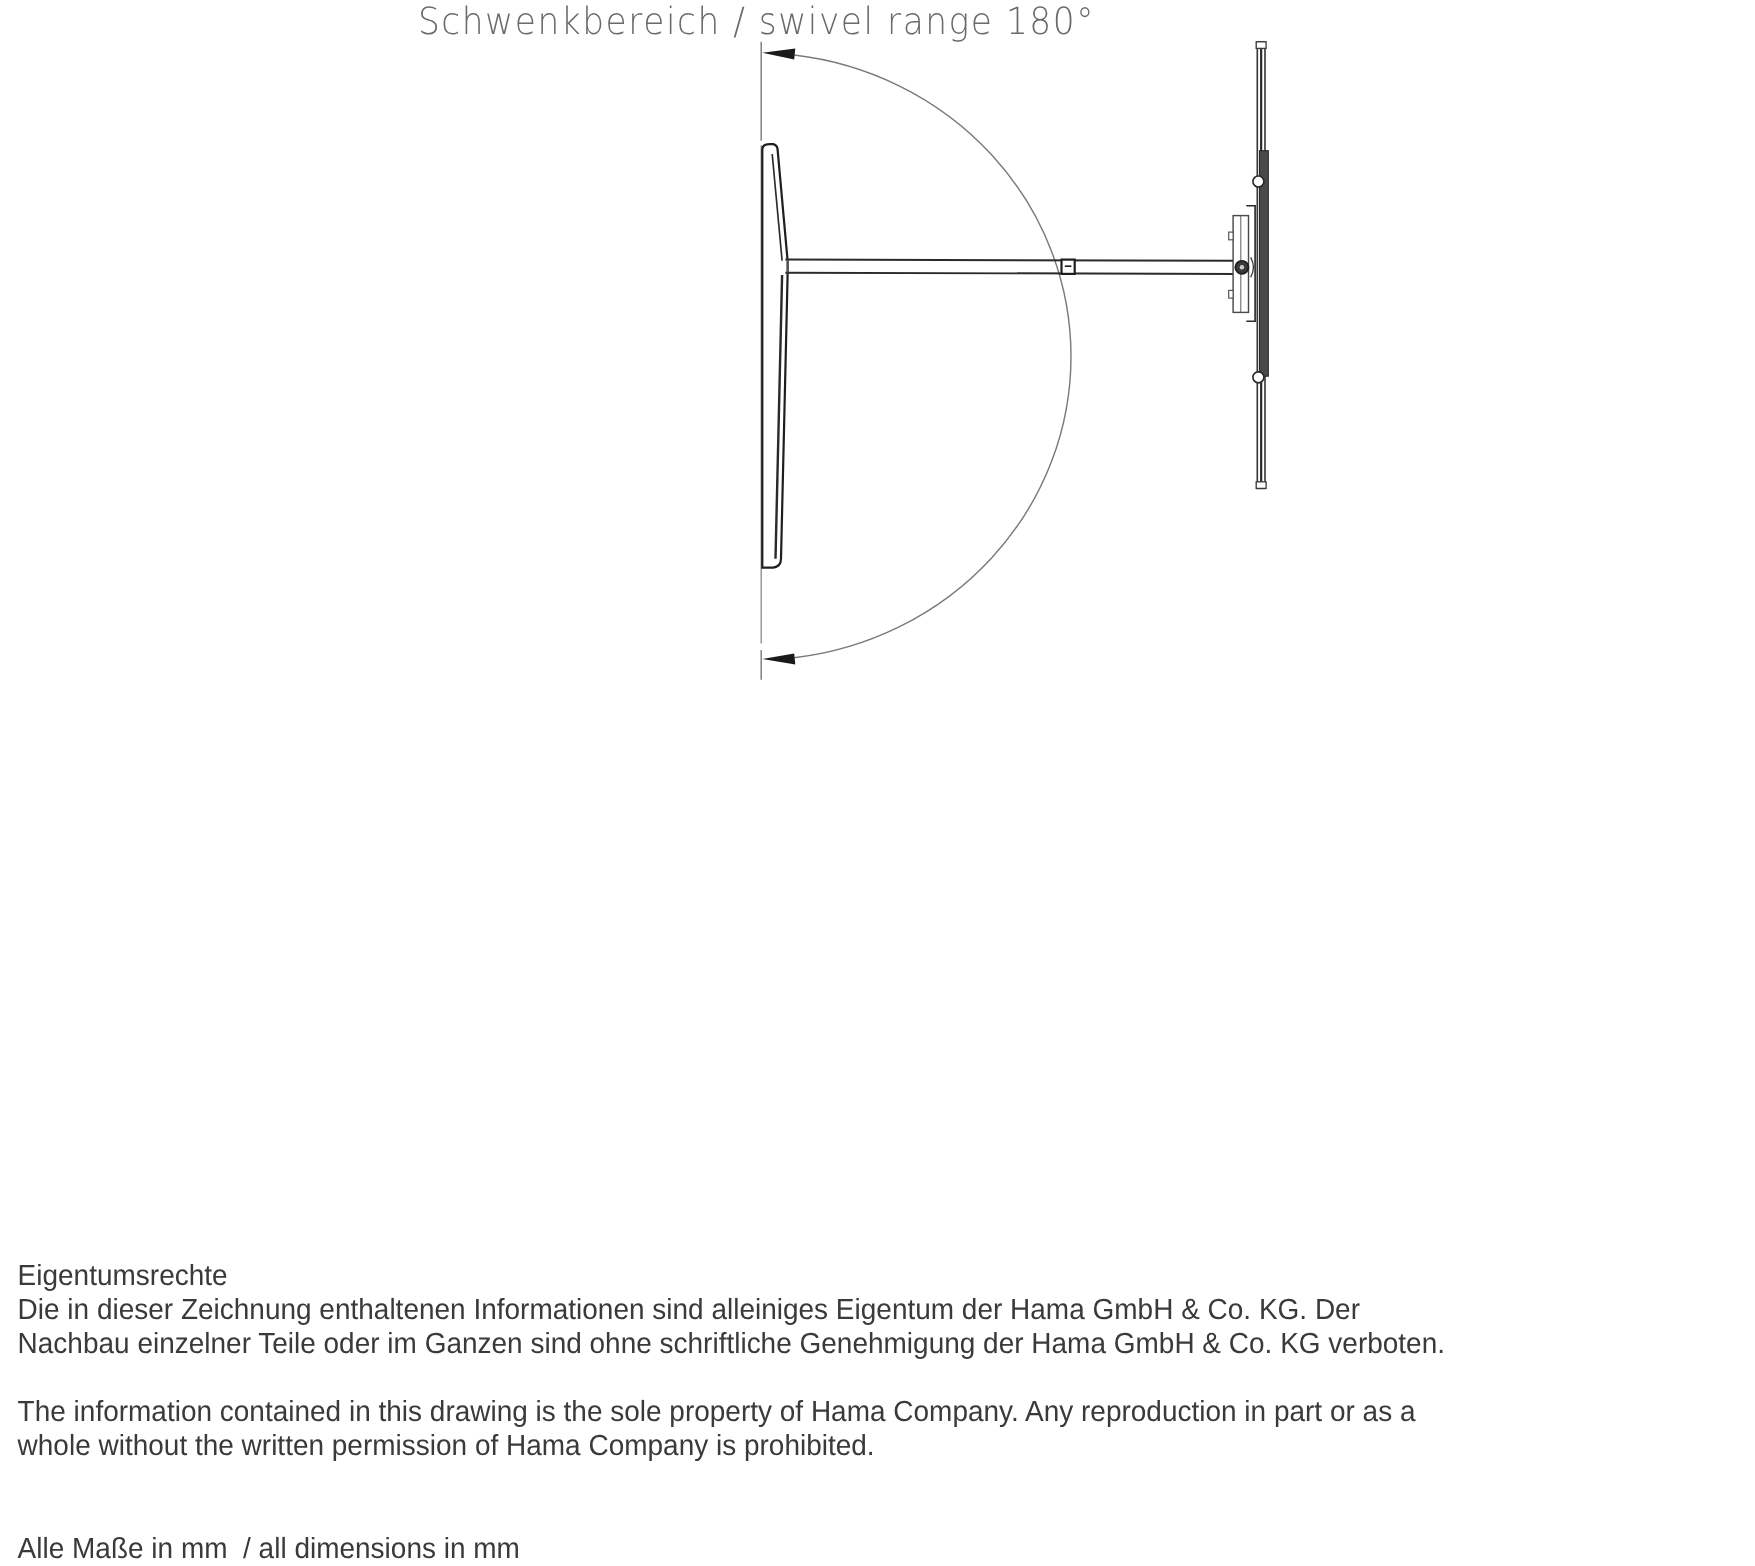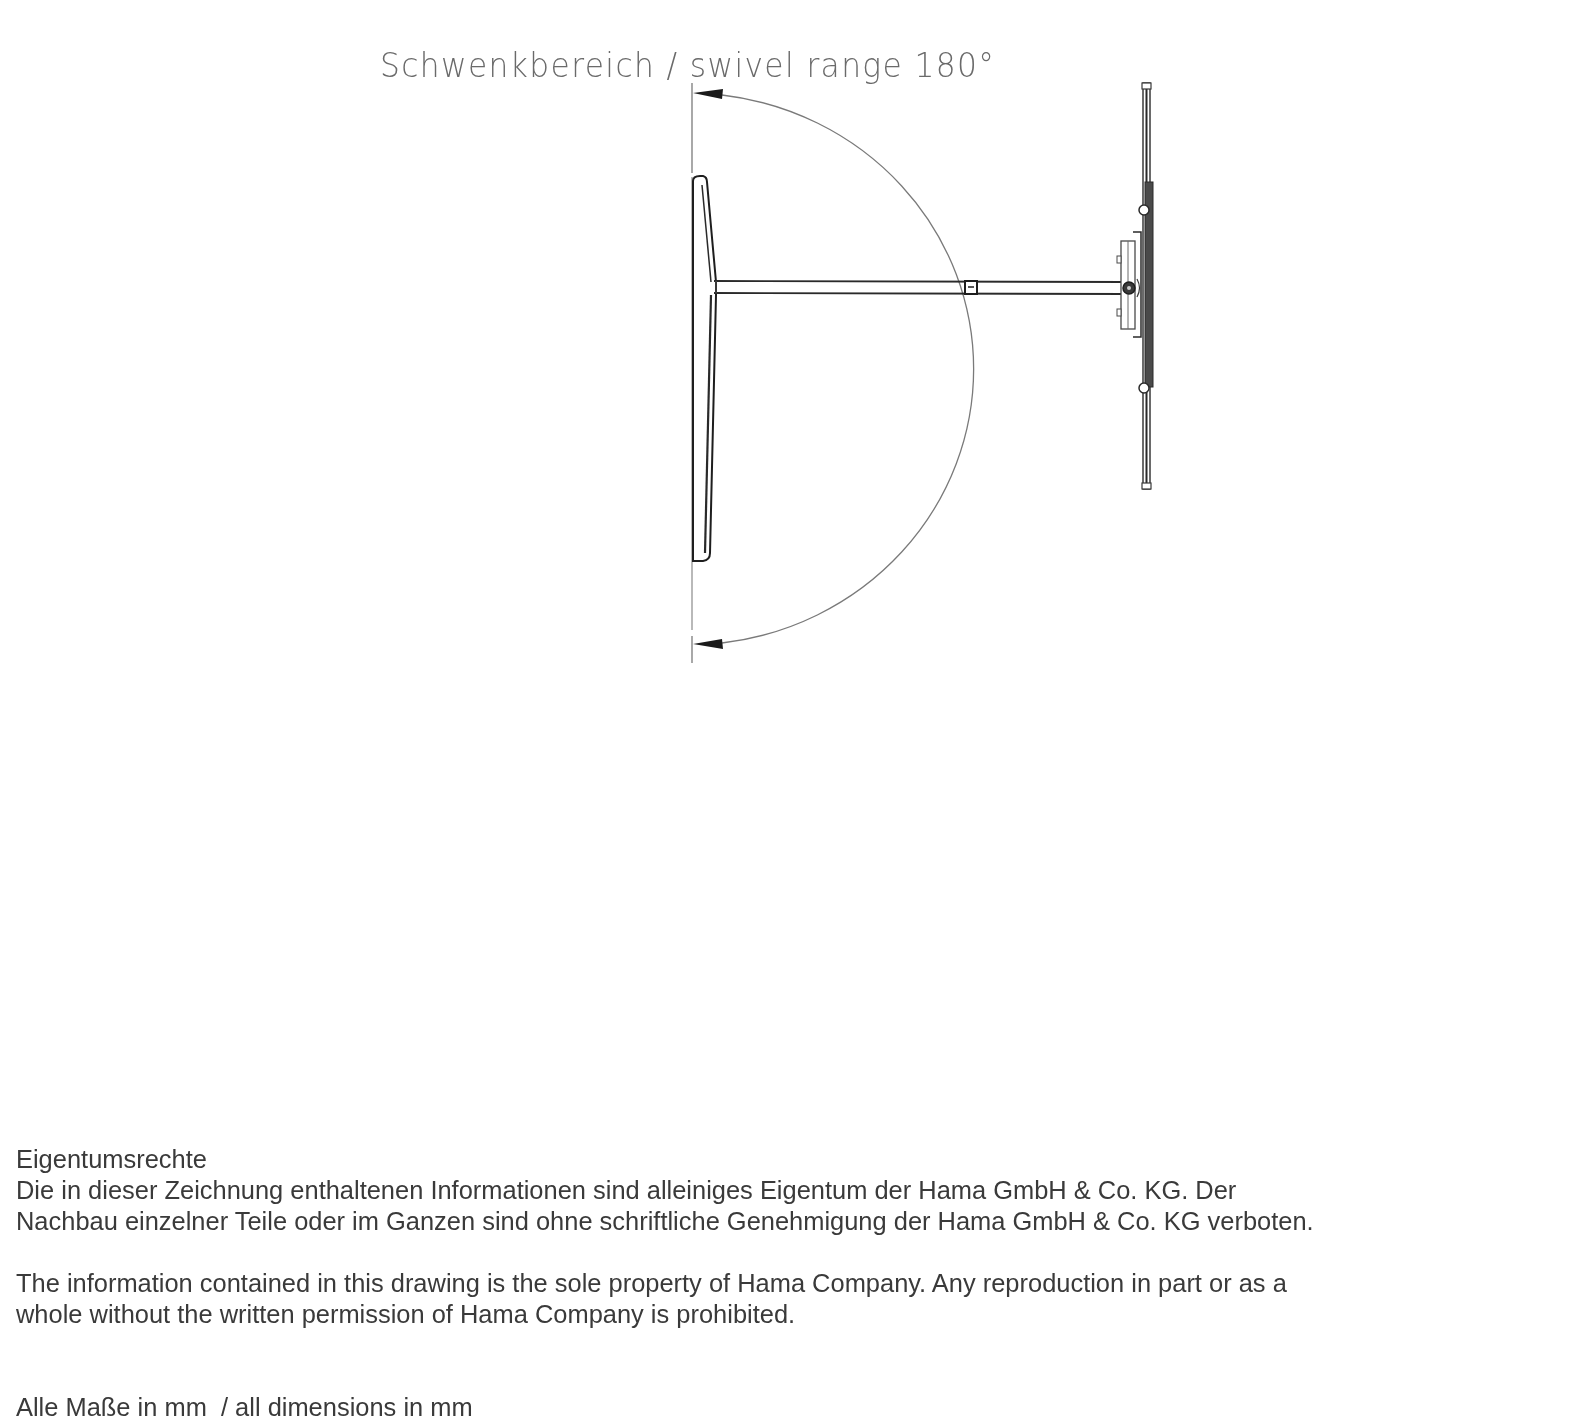--- a/index.html
+++ b/index.html
@@ -1,17 +1,17 @@
 <!DOCTYPE html>
 <html><head>
 <meta charset="utf-8">
 <style>
   html, body { margin: 0; padding: 0; background: #ffffff; }
   body { width: 1595px; height: 1424px; position: relative; overflow: hidden; }
-  .drawing { position: absolute; left: 0; top: 0; width: 1595px; height: 640px; margin-top: 45px; }
+  .drawing { position: absolute; left: 0; top: 0; width: 1595px; height: 640px; }
   .swivel-label {
     position: absolute; left: 380px; top: 0px;
     font-family: "DejaVu Sans", sans-serif; font-size: 34px; color: #6a6a6a;
     letter-spacing: 1.5px; font-weight: 300; transform: scaleX(0.92); transform-origin: left top;
     white-space: nowrap;
   }
   .legal {
     position: absolute; left: 16px; top: 1144px; width: 1575px;
     font-family: "Liberation Sans", sans-serif; font-size: 26.5px; color: #3a3a3a;
     line-height: 31px; transform: scaleX(0.96); transform-origin: left top;

